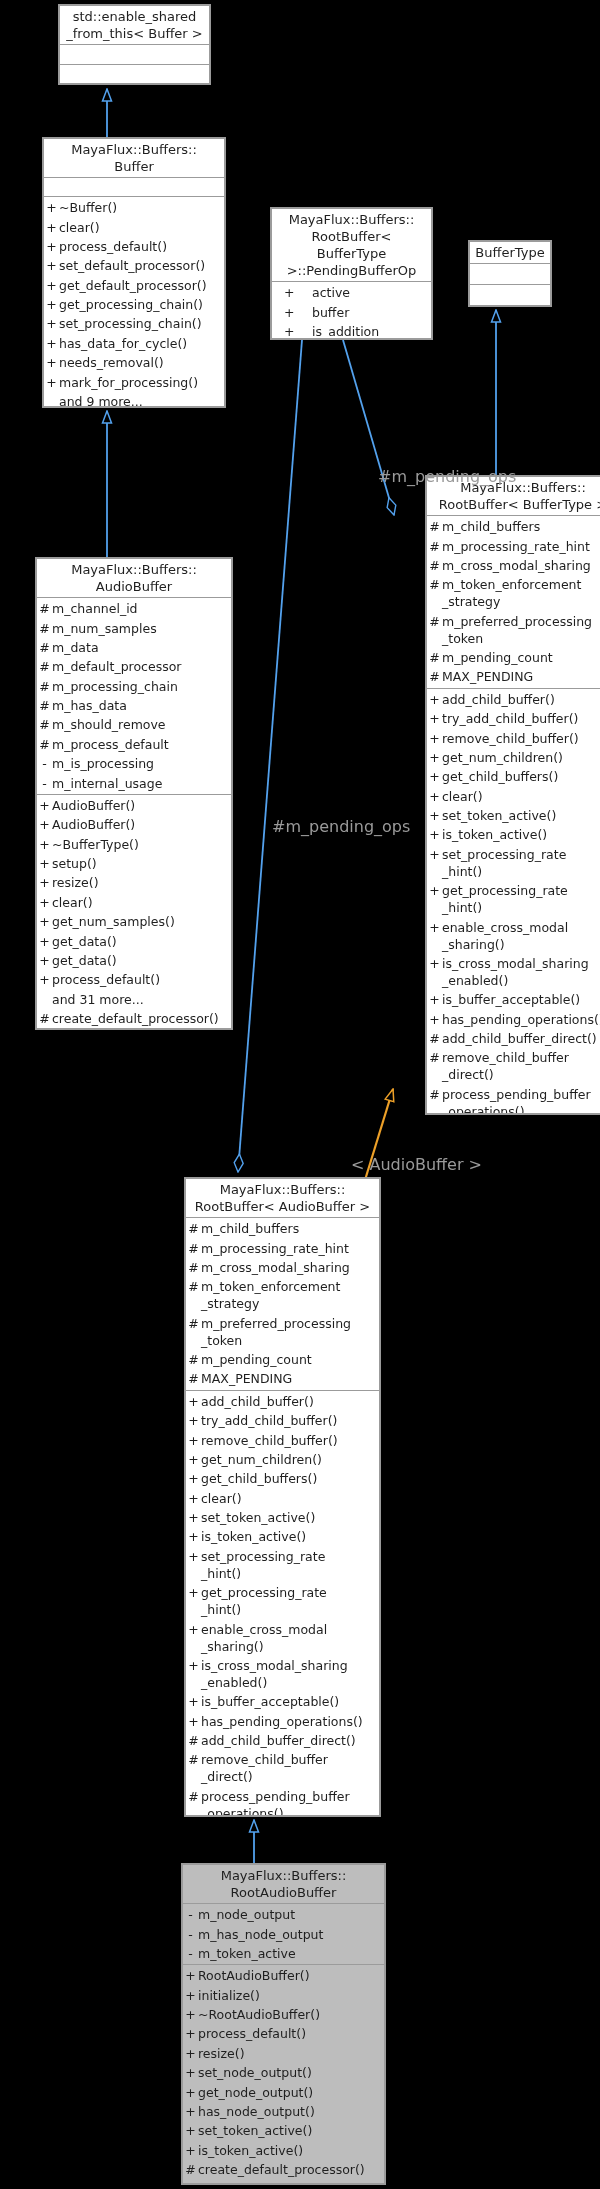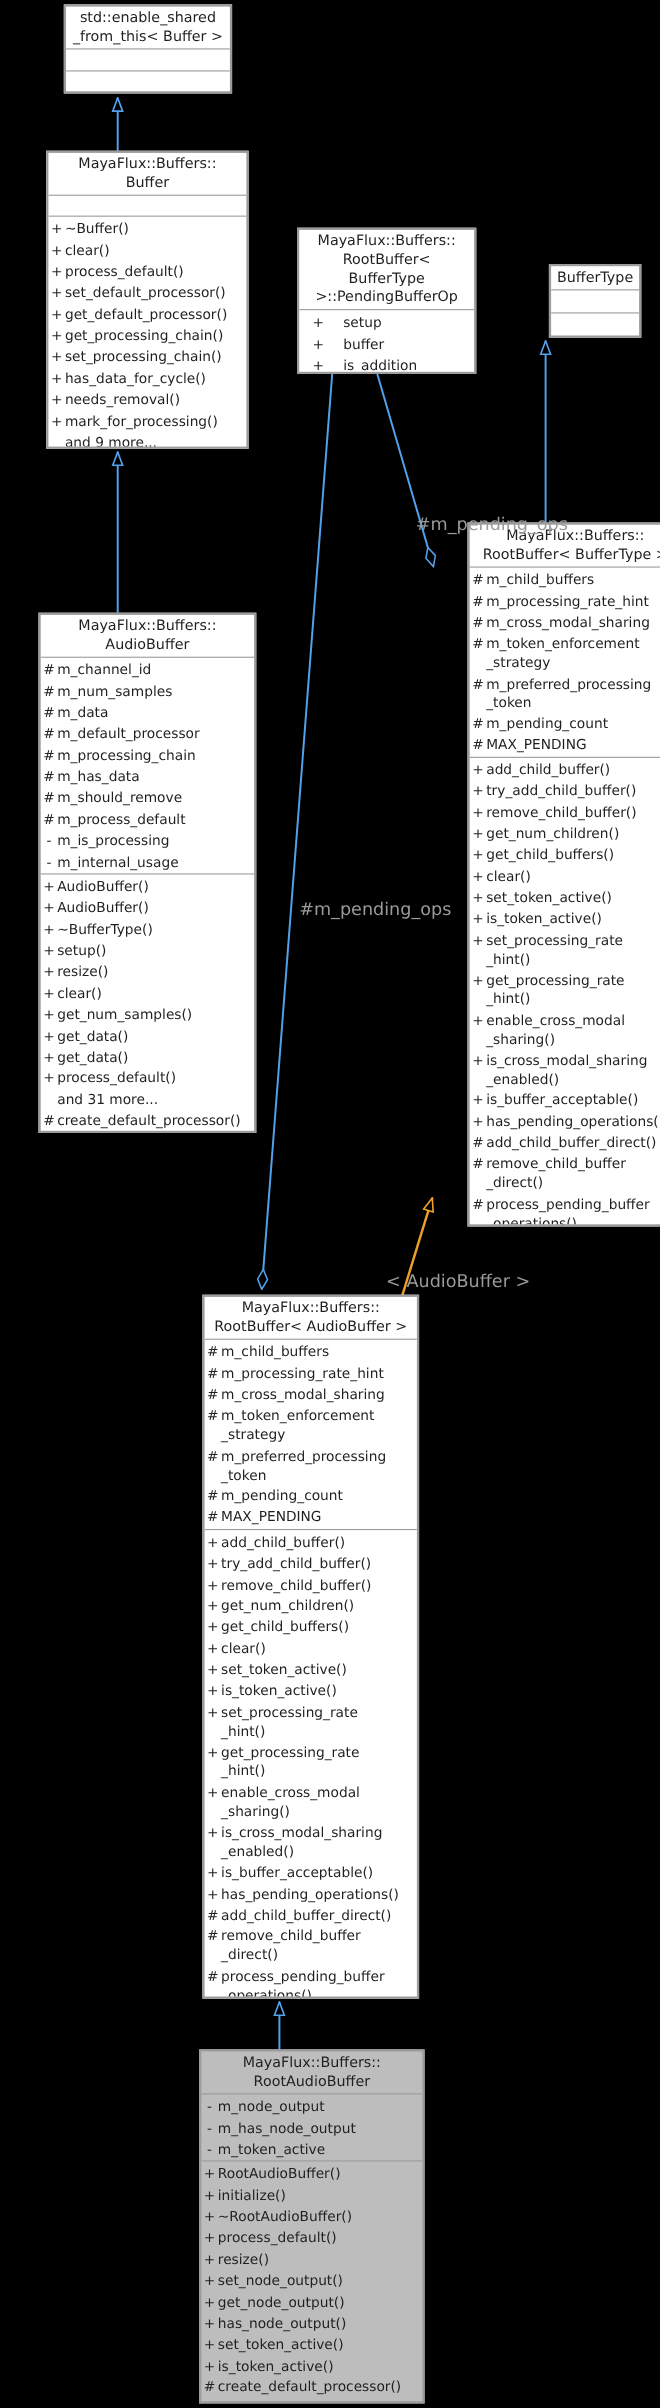--- a/index.html
+++ b/index.html
@@ -124,35 +124,35 @@
       </div>
   </div>
 
   <div class="uml-box wide-sign" style="left:242px;top:207px;width:163px;height:133px;">
     <div class="hdr">MayaFlux::Buffers::
 RootBuffer&lt; BufferType
  &gt;::PendingBufferOp</div>
     <div class="comp attrs">
         <div class="mrow">
           <span class="sig">+</span>
-          <span class="mn">setup</span>
+          <span class="mn">active</span>
         </div>
         <div class="mrow">
           <span class="sig">+</span>
           <span class="mn">buffer</span>
         </div>
         <div class="mrow">
           <span class="sig">+</span>
           <span class="mn">is_addition</span>
         </div>
       </div>
 
   </div>
 
-  <div class="uml-box" style="left:471px;top:240px;width:84px;height:67px;">
+  <div class="uml-box" style="left:440px;top:240px;width:84px;height:67px;">
     <div class="hdr">BufferType</div>
     <div class="comp attrs" style="flex:1 1 auto;"></div>
     <div class="comp methods"></div>
   </div>
 
   <div class="uml-box" style="left:7px;top:557px;width:198px;height:473px;">
     <div class="hdr">MayaFlux::Buffers::
 AudioBuffer</div>
     <div class="comp attrs">
         <div class="mrow">

